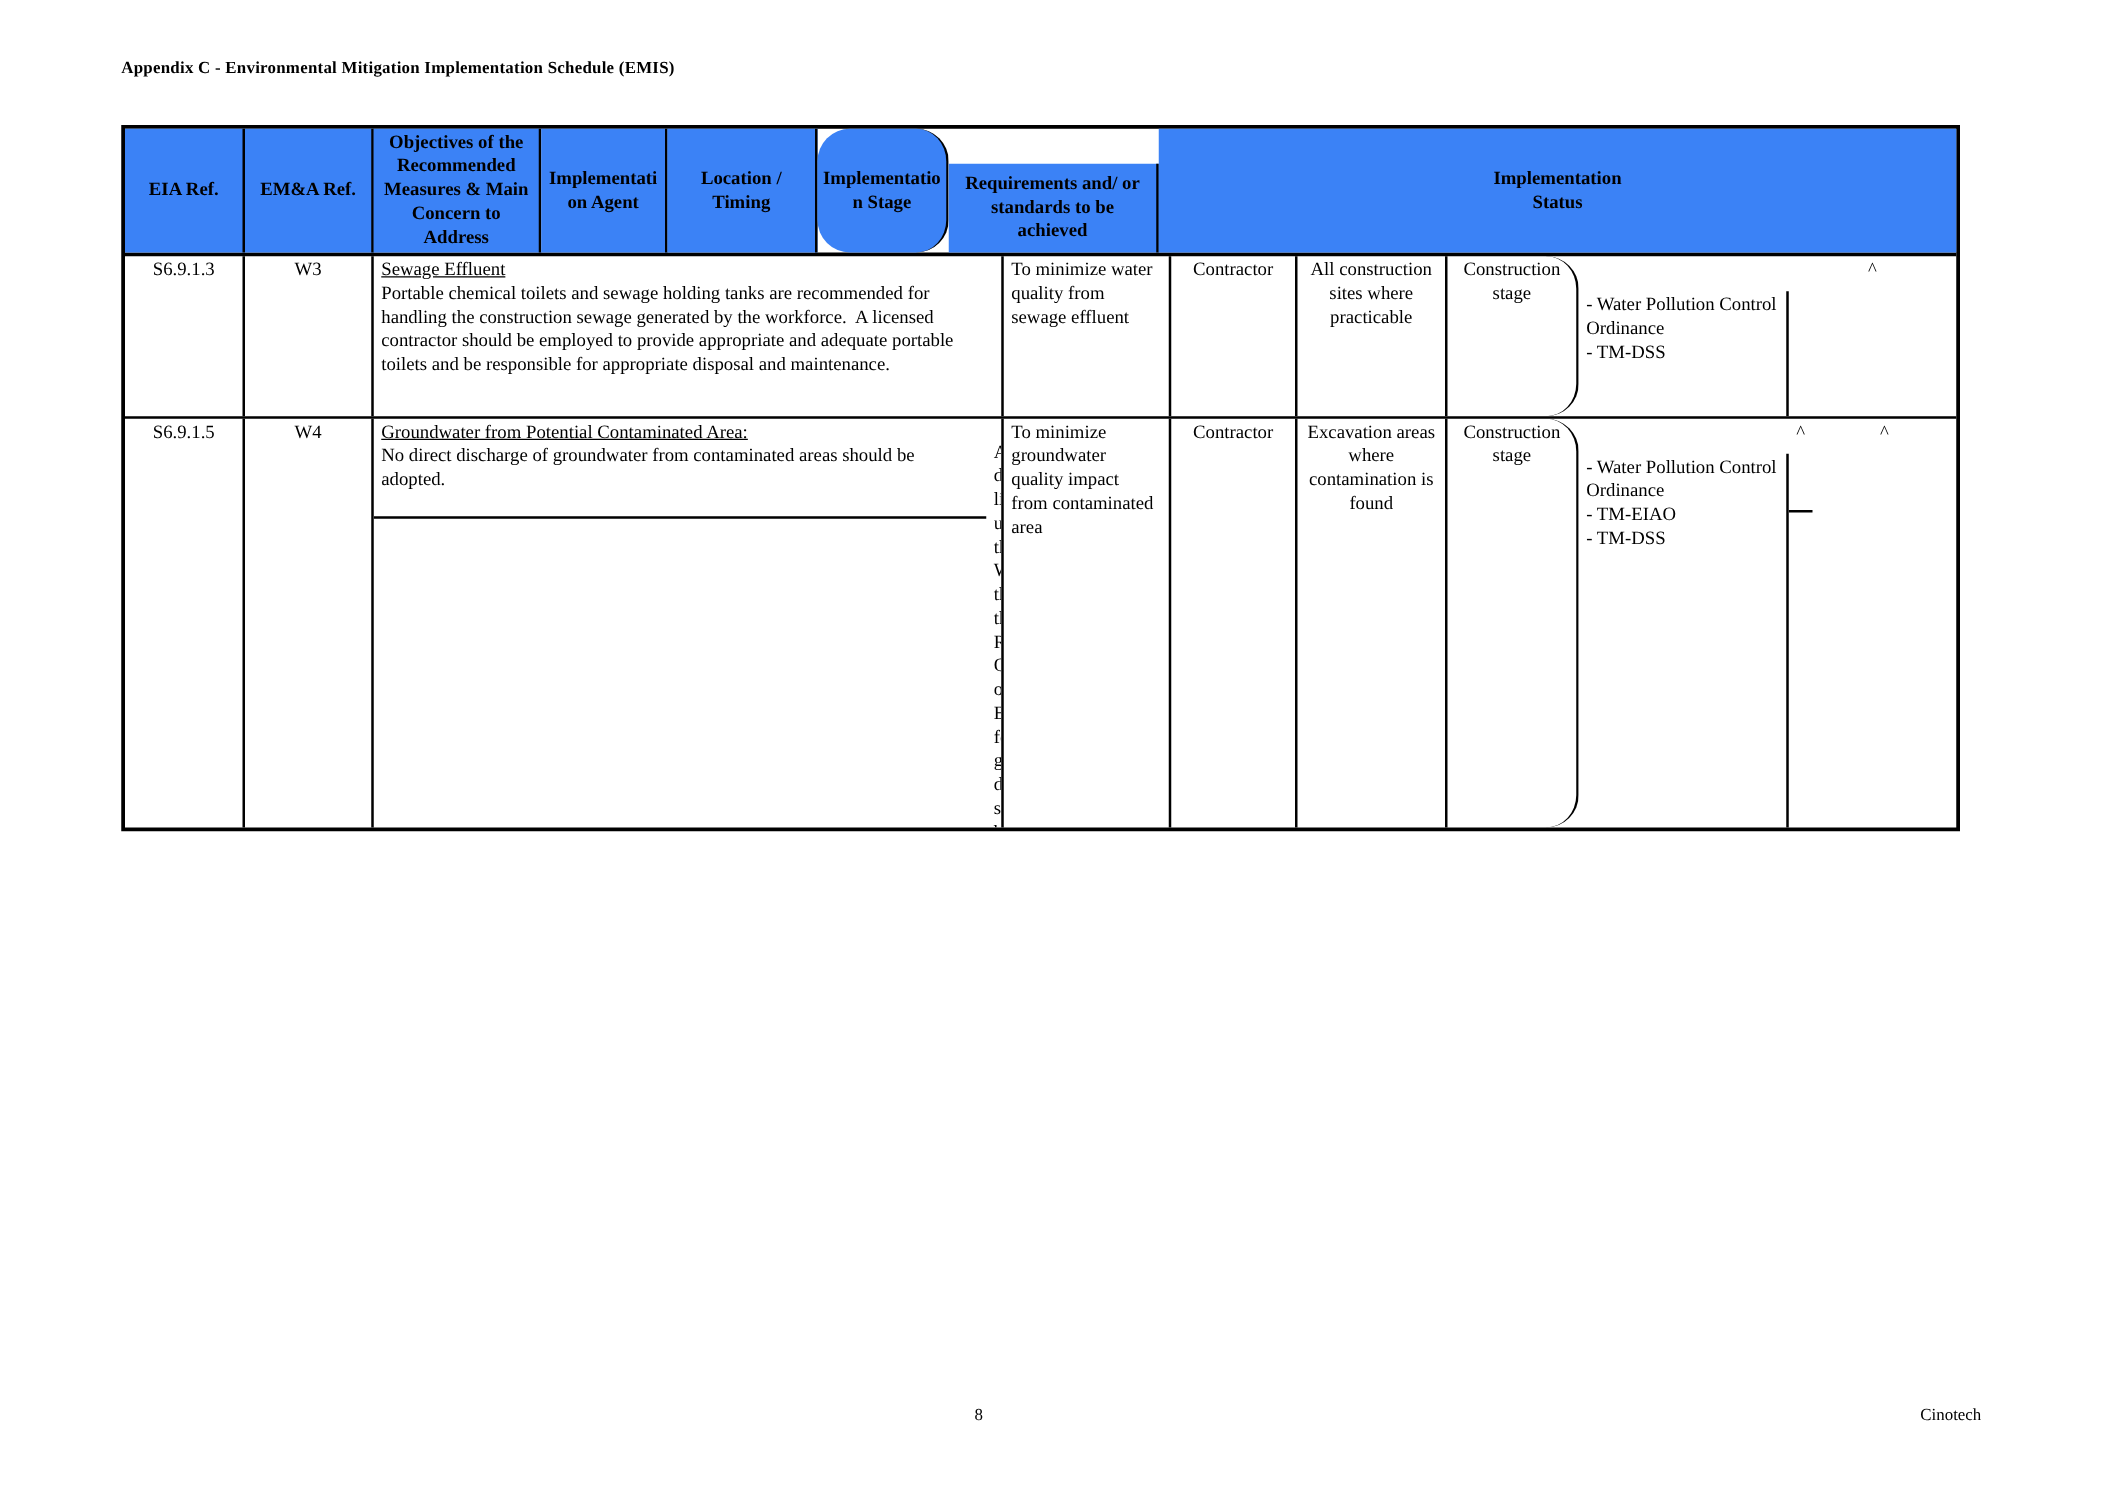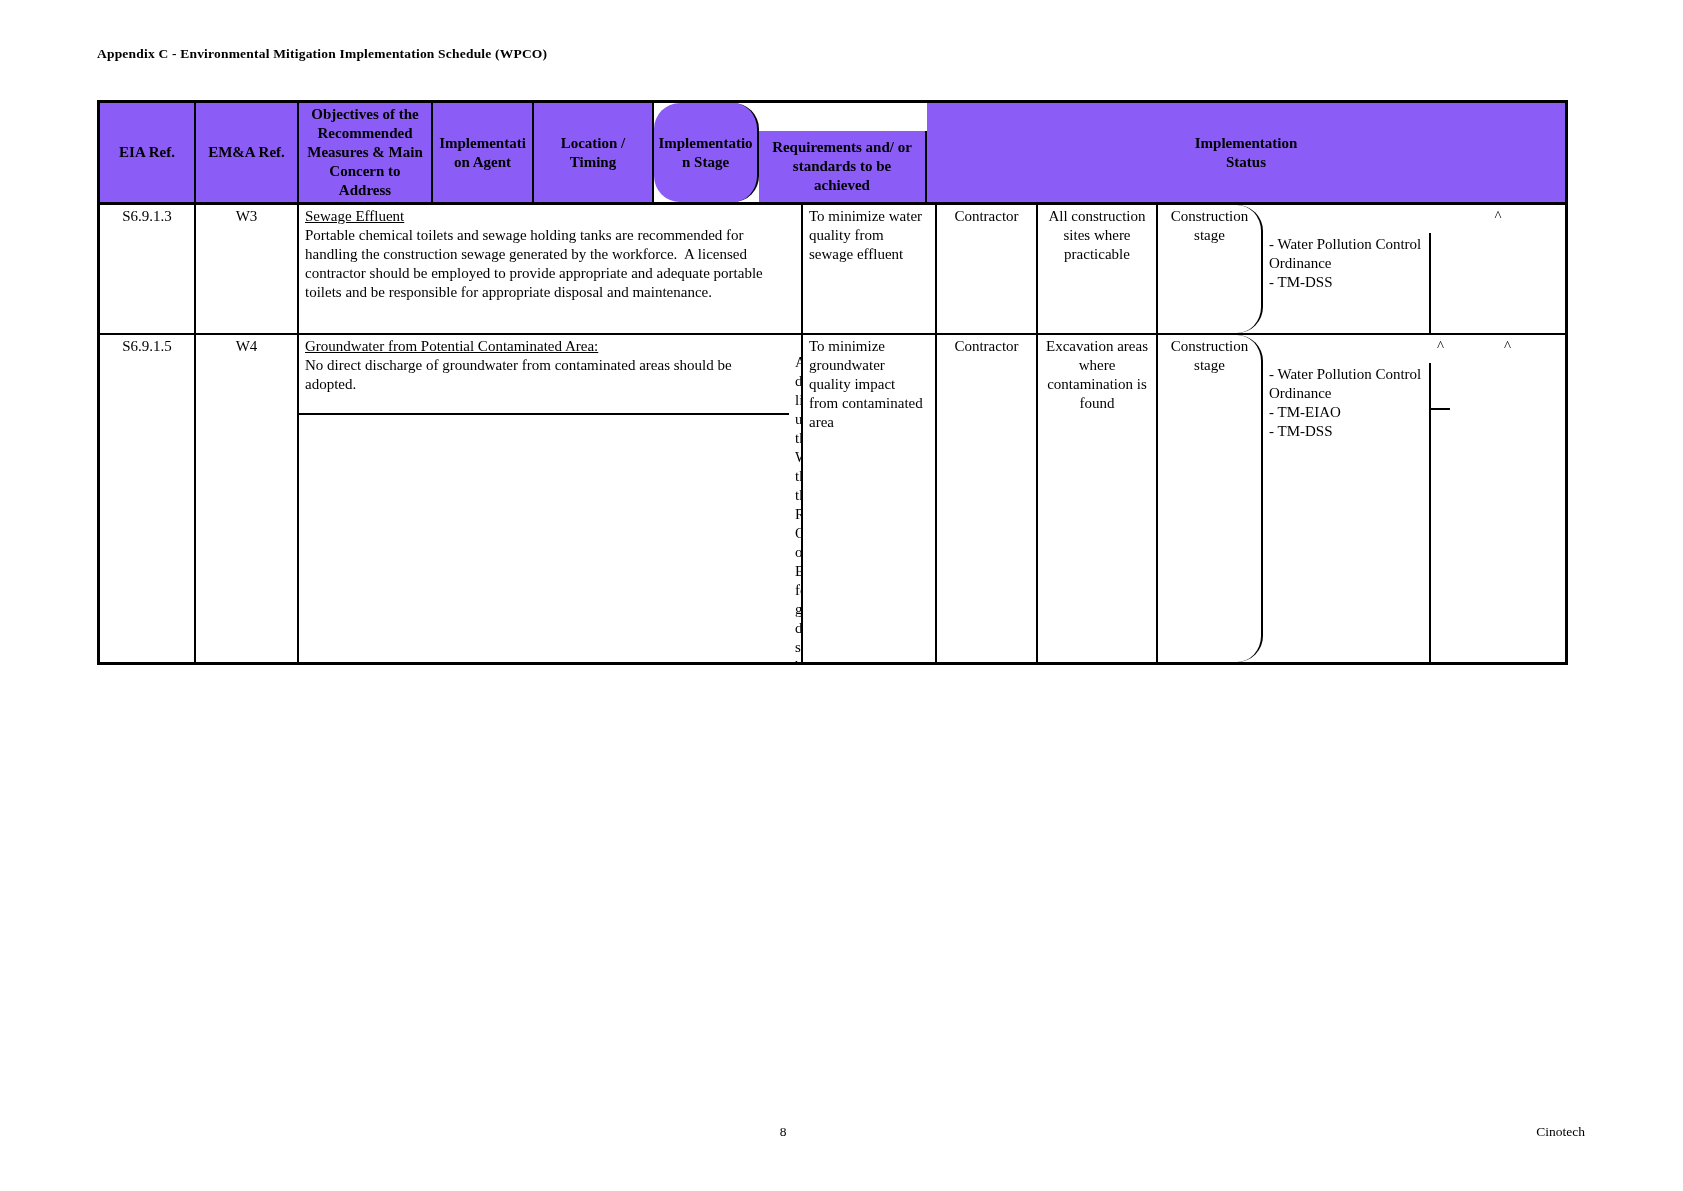--- a/index.html
+++ b/index.html
@@ -45,21 +45,21 @@
   .c-eia    { width: 96px;  flex: none; text-align: center; }
   .c-ema    { width: 103px; flex: none; text-align: center; }
   .c-mit    { width: 504px; flex: none; text-align: left; }
   .c-obj    { width: 134px; flex: none; text-align: left; white-space: pre-line; }
   .c-agent  { width: 101px; flex: none; text-align: center; }
   .c-loc    { width: 120px; flex: none; text-align: center; white-space: pre-line; }
   .c-stage  { width: 105px; flex: none; text-align: center; border-radius: 26px; }
   .c-req    { width: 168px; flex: none; text-align: left; white-space: pre-line; margin-top: 28px; }
   .c-status { flex: 1; text-align: center; }
   .hcell {
-    background: #8b5cf6;
+    background: #3b82f6;
     font-weight: bold;
     display: flex;
     align-items: center;
     justify-content: center;
     text-align: center;
     white-space: pre-line;
     padding: 2px 3px;
   }
   .measure-title { text-decoration: underline; }
   .measure-body { white-space: pre-wrap; }
@@ -94,21 +94,21 @@
     right: 98px;
     top: 1124px;
     font-size: 13.5px;
   }
 </style>
 </head>
 <body>
 
 <div class="page">
 
-  <div class="doc-header">Appendix C - Environmental Mitigation Implementation Schedule (WPCO)</div>
+  <div class="doc-header">Appendix C - Environmental Mitigation Implementation Schedule (EMIS)</div>
 
   <div class="emis-table">
 
     <div class="trow trow-header">
       <div class="c c-eia hcell">EIA Ref.</div>
       <div class="c c-ema hcell">EM&amp;A Ref.</div>
       <div class="c c-obj hcell">Objectives of the
 Recommended
 Measures &amp; Main
 Concern to

